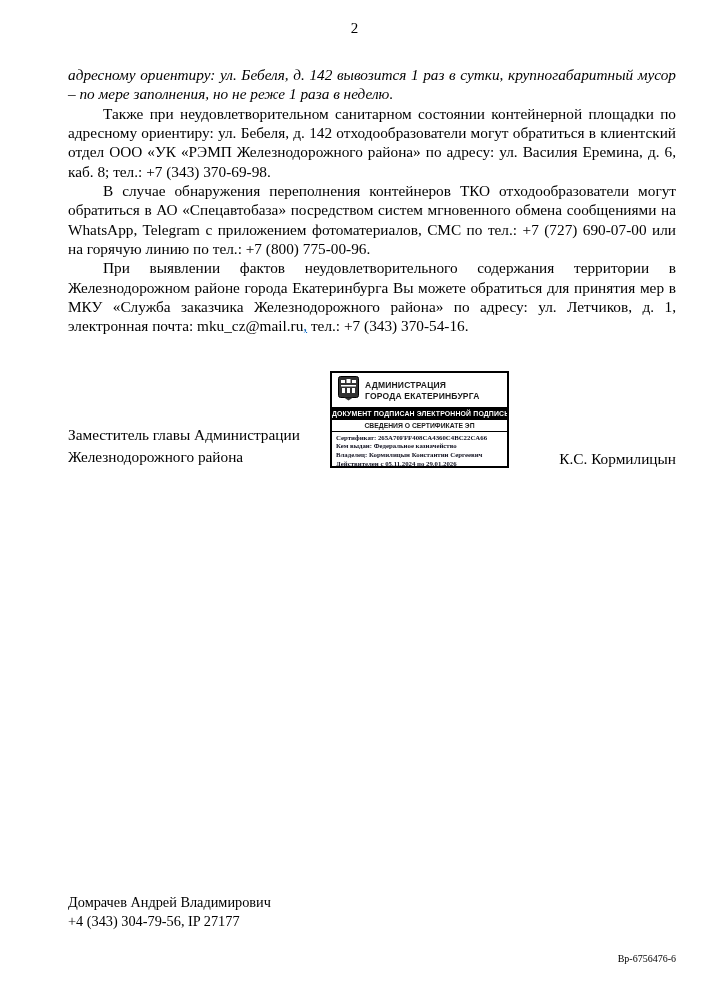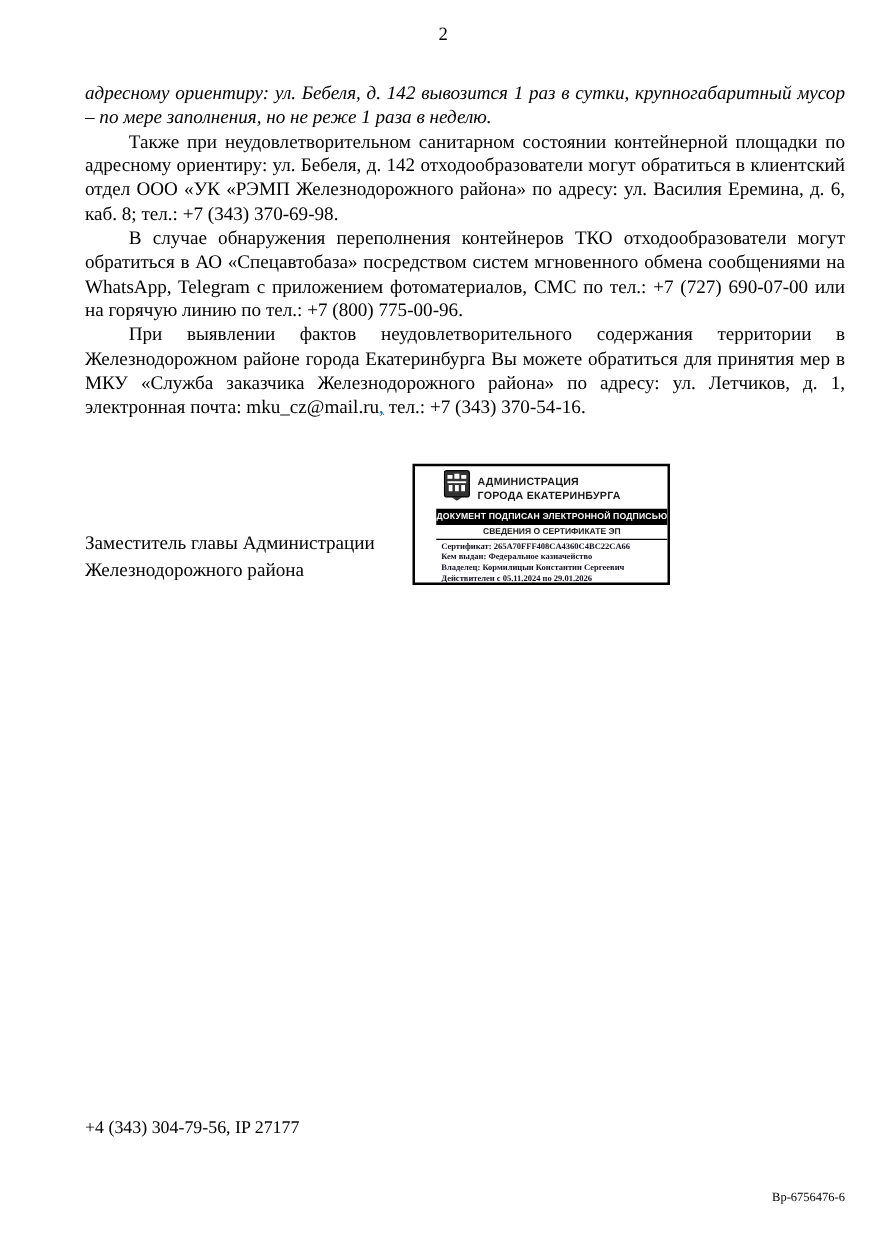--- a/index.html
+++ b/index.html
@@ -44,29 +44,28 @@
     display: flex;
     align-items: flex-end;
   }
   .sig-title {
     width: 262px;
     font-size: 15.3px;
     line-height: 22px;
     padding-top: 2px;
   }
   .stamp {
-    width: 206px;
+    width: 179px;
     height: 97px;
     border: 2px solid #000000;
     box-sizing: border-box;
     background: #ffffff;
     font-family: "Liberation Sans", sans-serif;
     overflow: hidden;
     flex: none;
-    padding-left: 17px;
   }
   .stamp-header {
     display: flex;
     align-items: center;
     padding: 4px 5px 3px 6px;
     height: 27px;
   }
   .stamp-emblem { flex: none; margin-right: 6px; }
   .stamp-org {
     font-size: 8.5px;
@@ -166,21 +165,23 @@
       <div class="stamp-banner">ДОКУМЕНТ ПОДПИСАН ЭЛЕКТРОННОЙ ПОДПИСЬЮ</div>
       <div class="stamp-cert-header">СВЕДЕНИЯ О СЕРТИФИКАТЕ ЭП</div>
       <div class="stamp-info">
         <div>Сертификат: 265A70FFF408CA4360C4BC22CA66</div>
         <div>Кем выдан: Федеральное казначейство</div>
         <div>Владелец: Кормилицын Константин Сергеевич</div>
         <div>Действителен с 05.11.2024 по 29.01.2026</div>
       </div>
     </div>
 
+    <div class="sig-name">К.С. Кормилицын</div>
   </div>
 
   <div class="footer">
+    <div>Домрачев Андрей Владимирович</div>
     <div>+4 (343) 304-79-56, IP 27177</div>
   </div>
 
   <div class="doc-number">Вр-6756476-6</div>
 
 </div>
 
 </body></html>

